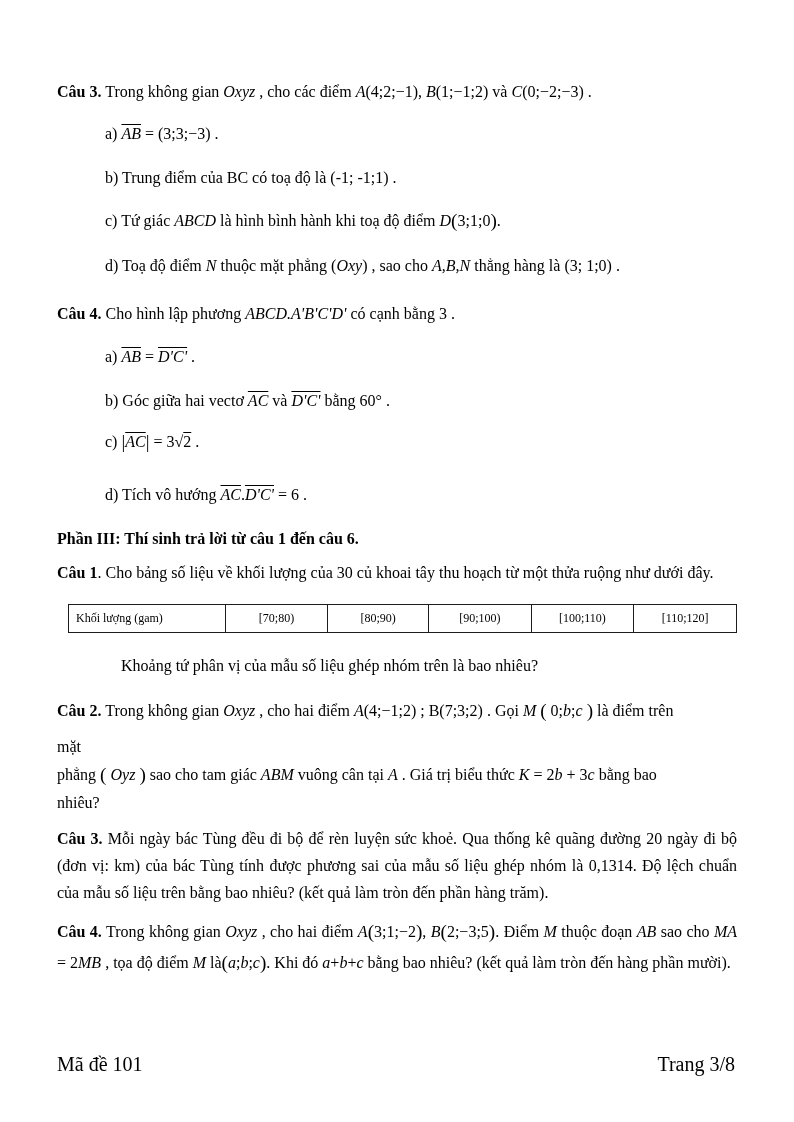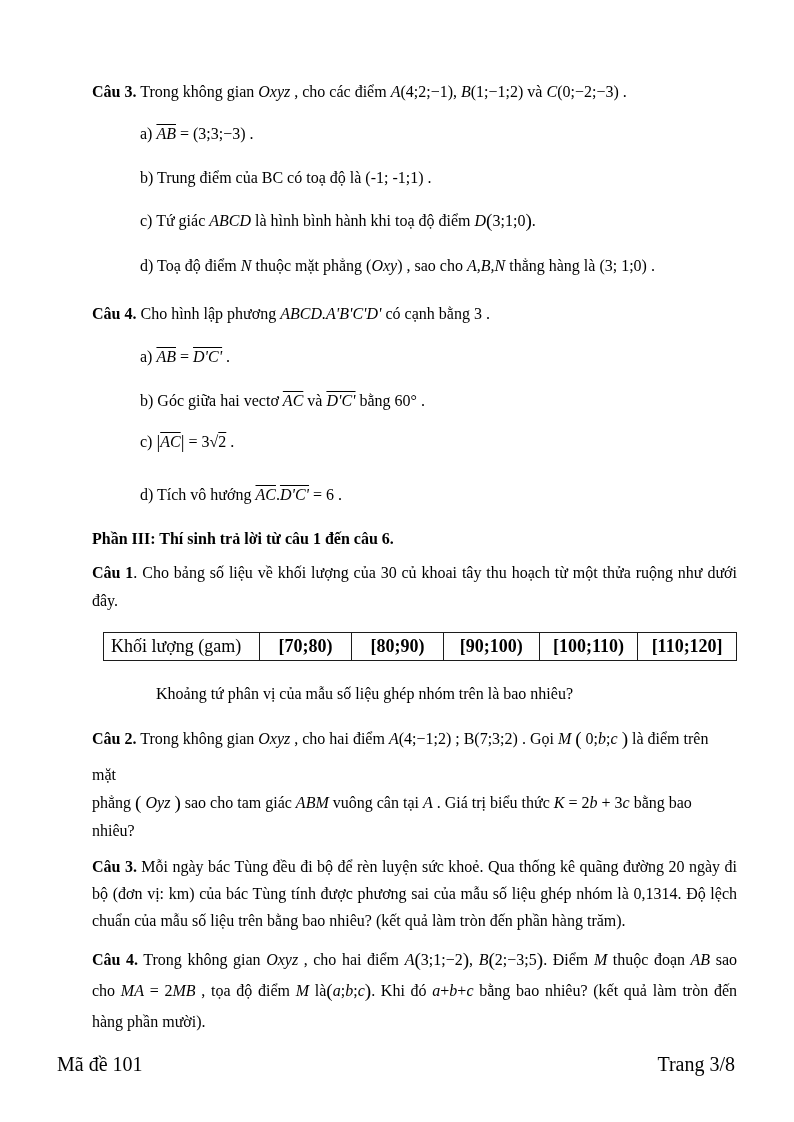--- a/index.html
+++ b/index.html
@@ -4,46 +4,46 @@
 <style>
   html,body{margin:0;padding:0;background:#ffffff;}
   .page{
     position:relative;
     width:794px;height:1122px;
     background:#ffffff;color:#000;
     font-family:"Liberation Serif","DejaVu Serif",serif;
     font-size:16px;
     overflow:hidden;
   }
-  .content{padding:78px 57px 0 57px;margin-left:35px;}
+  .content{padding:78px 57px 0 57px;}
   .p{margin:0;line-height:28px;}
   .para{text-align:justify;}
   .sub{margin-left:48px;}
   .indent1{margin-left:64px;font-family:Liberation Serif, serif;}
   .b{font-weight:700;}
   .i{font-style:italic;}
   .ov{text-decoration:overline;}
   .bp{font-size:1.2em;line-height:1;vertical-align:-1px;}
   .abs{font-size:1.18em;line-height:1;vertical-align:-1px;}
   table.freq{
     border-collapse:collapse;
     margin:17px 0 0 11px;
     table-layout:fixed;
   }
   table.freq td{
     border:1.6px solid #1c1c1c;
     height:27px;
     padding:0 7px;
-    font-size:18px;
+    font-size:12px;
     text-align:center;
     overflow:hidden;
     white-space:nowrap;
   }
   table.freq td.lbl{text-align:left;width:148px;}
-  table.freq td.c{width:92px;font-weight:bold;}
+  table.freq td.c{width:92px;}
   .footer{
     position:absolute;left:57px;right:59px;top:1050px;
     display:flex;justify-content:space-between;
     font-size:20px;line-height:28px;
   }
 </style>
 </head>
 <body>
 
 <div class="page">

